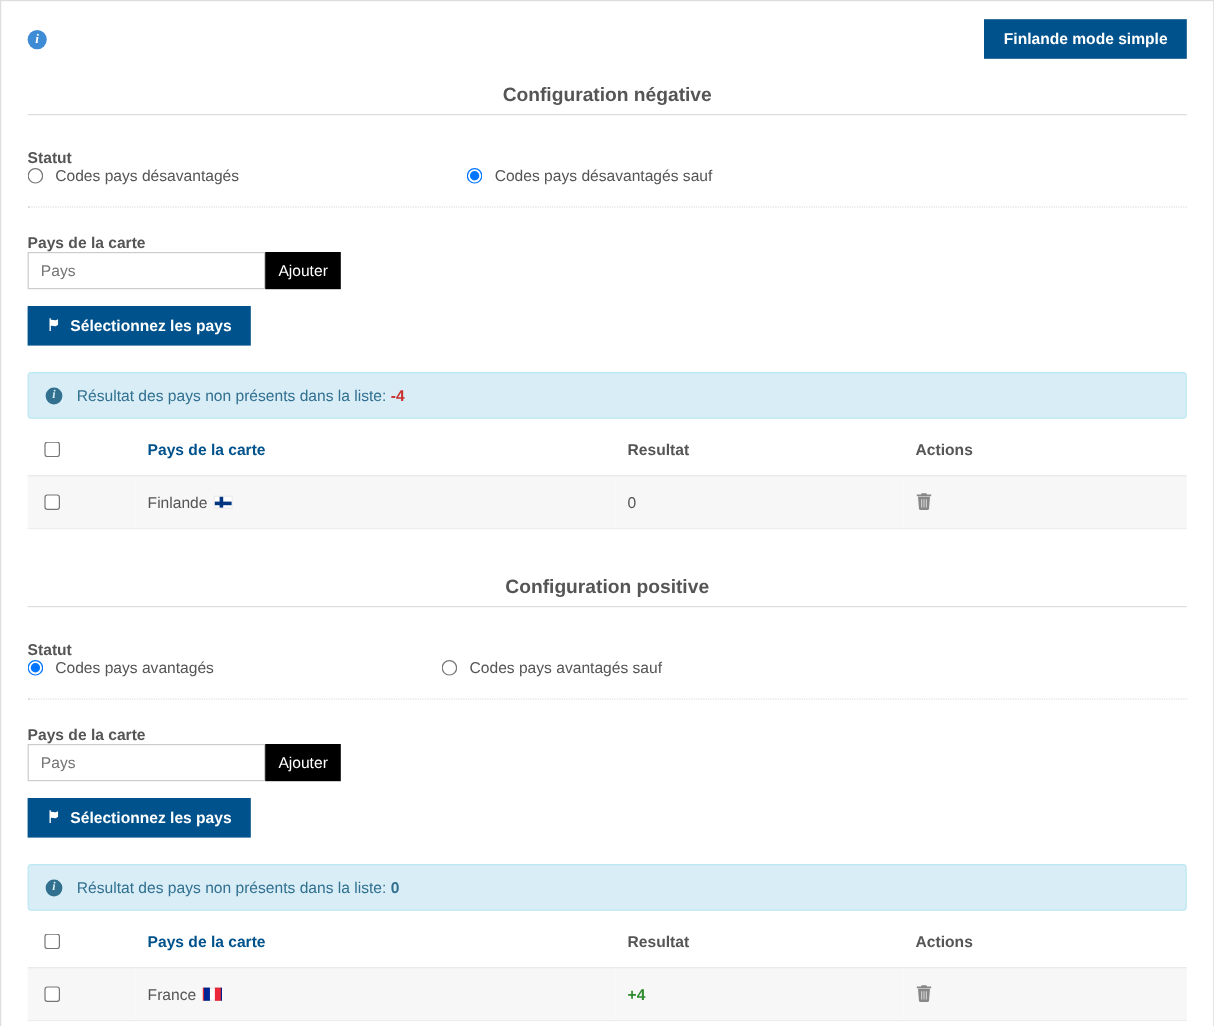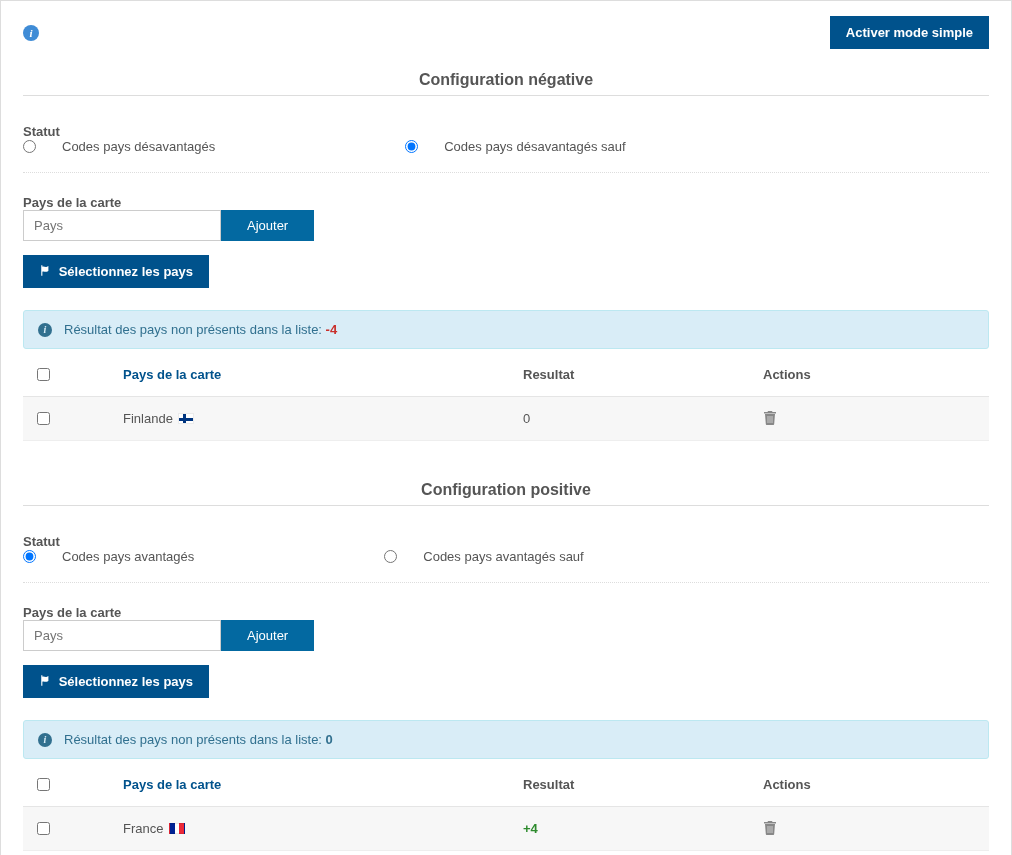--- a/index.html
+++ b/index.html
@@ -37,24 +37,24 @@
   .btn-primary {
     background: #00528c;
     color: #fff;
     border: none;
     padding: 9px 16px;
     font-size: 13px;
     font-weight: bold;
     cursor: pointer;
   }
   .btn-add {
-    background: #0369a1;
+    background: #000000;
     color: #fff;
     border: none;
-    padding: 8px 26px;
+    padding: 8px 11px;
     font-size: 13px;
     cursor: pointer;
   }
   h2 {
     font-size: 16px;
     font-weight: bold;
     color: #555555;
     margin: 10px 0 6px 0;
     padding-bottom: 6px;
     border-bottom: 1px solid #ddd;
@@ -77,21 +77,21 @@
   .form-control {
     flex: 1;
   }
   .radio-group {
     display: flex;
     gap: 190px;
   }
   .radio-item {
     display: flex;
     align-items: center;
-    gap: 26px;
+    gap: 10px;
     font-size: 13px;
   }
   .radio-item input { margin: 0; }
   .input-group {
     display: flex;
     max-width: 495px;
   }
   .input-group input[type=text] {
     flex: 1;
     border: 1px solid #ccc;
@@ -176,21 +176,21 @@
   .flag-svg { width: 12px; height: 13px; vertical-align: -1px; margin-right: 4px; fill: #fff; }
   .section-gap { height: 30px; }
 </style>
 </head>
 <body>
 
 <div class="panel">
 
   <div class="top-row">
     <span class="info-icon">i</span>
-    <button class="btn-primary">Activer mode simple</button>
+    <button class="btn-primary">Finlande mode simple</button>
   </div>
 
   <h2>Configuration négative</h2>
 
   <div class="form-row">
     <div class="form-label">Statut</div>
     <div class="form-control">
       <div class="radio-group">
         <label class="radio-item">
           <input type="radio" name="neg-status" style="">

